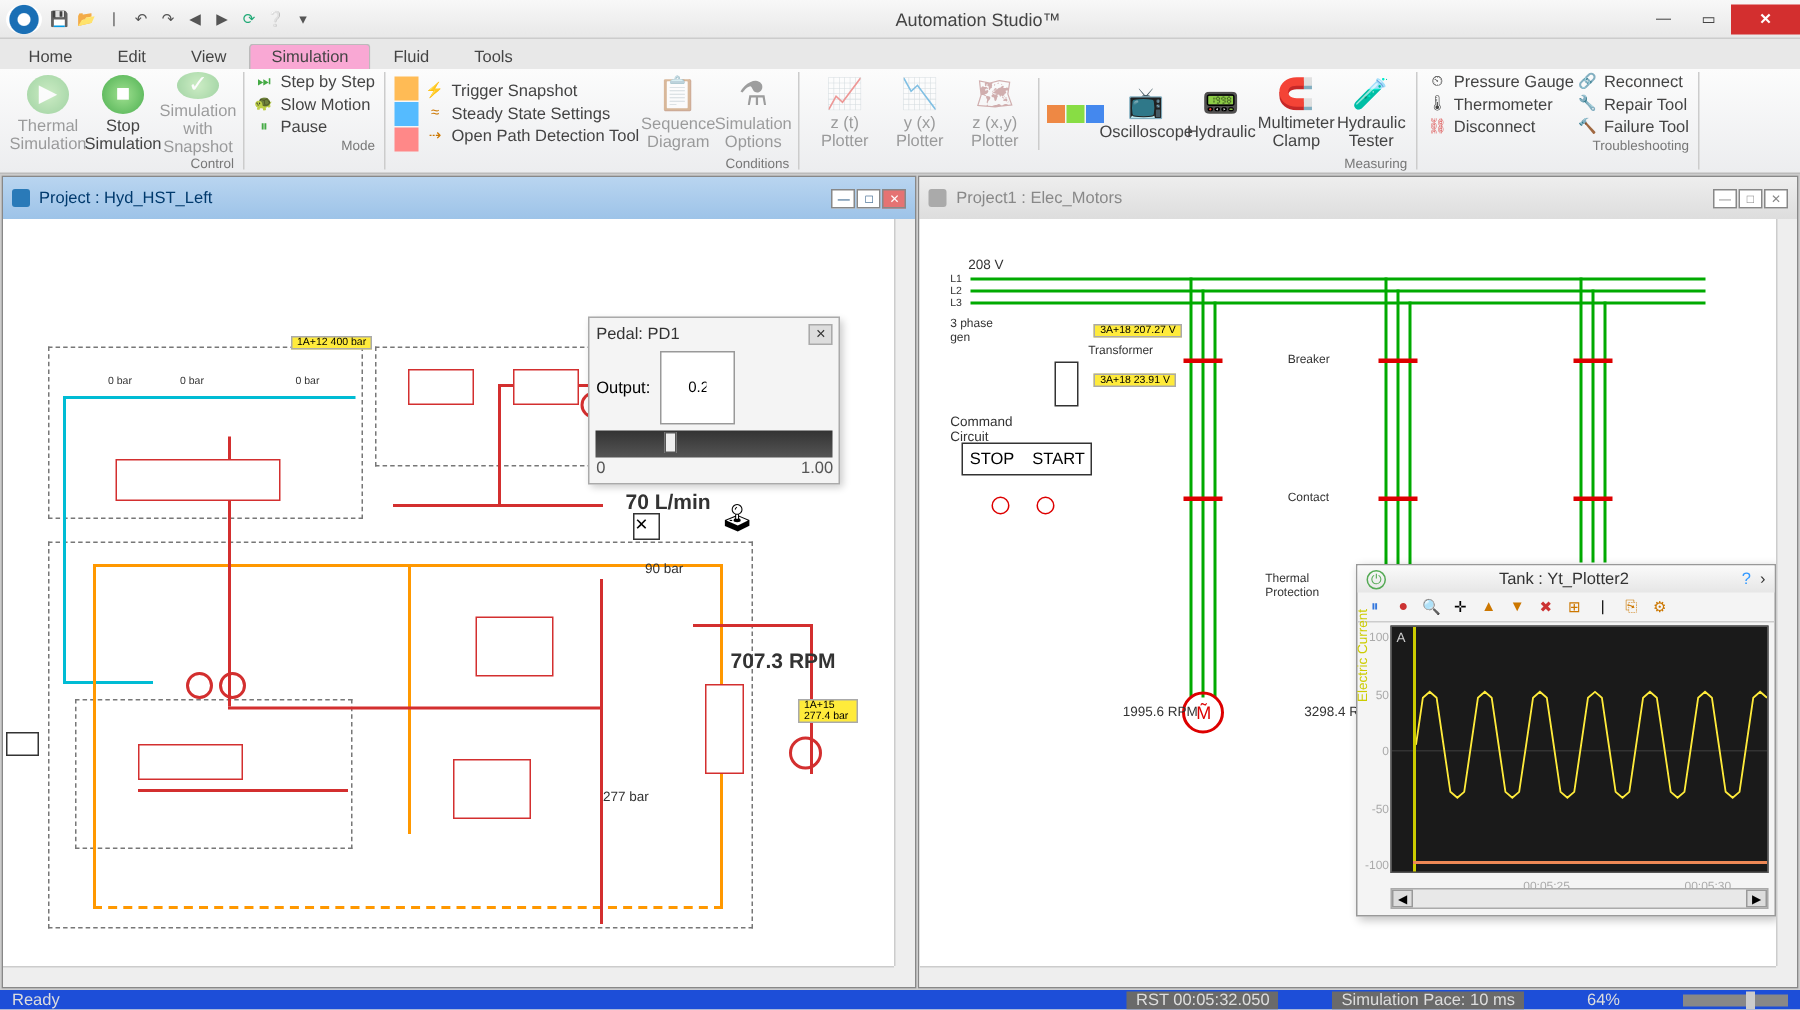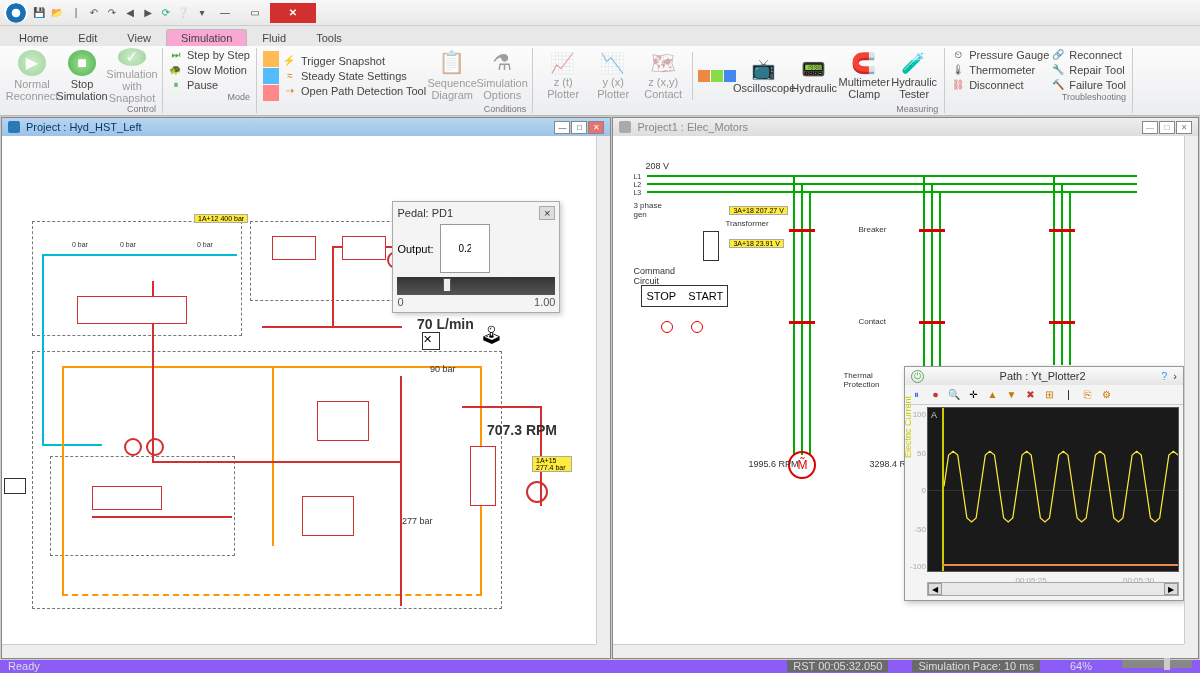--- a/index.html
+++ b/index.html
@@ -32,21 +32,21 @@
 .rcol{display:flex;flex-direction:column;gap:1px;justify-content:center}
 .rcol .rrow{display:flex;align-items:center;gap:4px;color:#444;font-size:9px;line-height:1}
 .rrow .sic{width:14px;height:14px;display:inline-flex;align-items:center;justify-content:center;font-size:10px}
 .ico-play{background:radial-gradient(circle,#9fe090,#4caf50);color:#fff}
 .ico-stop{background:radial-gradient(circle,#9fe090,#4caf50);color:#fff}
 .ico-sim{background:radial-gradient(circle,#9fe090,#4caf50);color:#fff}
 
 
 .workspace{position:absolute;top:116px;left:0;right:0;bottom:13px;display:flex;gap:1px;padding:1px;background:#ccc}
 .pane{background:#fff;flex:1;display:flex;flex-direction:column;border:1px solid #888;position:relative}
-.pane-title{height:18px;background:linear-gradient(#b9d5f0,#9dc3e8);display:flex;align-items:center;padding:0 6px;color:#003a6d;font-size:10px;gap:6px}
+.pane-title{height:28px;background:linear-gradient(#b9d5f0,#9dc3e8);display:flex;align-items:center;padding:0 6px;color:#003a6d;font-size:10px;gap:6px}
 .pane-title.inactive{background:linear-gradient(#eee,#ddd);color:#888}
 .pane-title .picon{width:12px;height:12px;background:#2a7ab8;border-radius:2px}
 .pane-title .wbtns{margin-left:auto;display:flex;gap:1px}
 .pane-title .wbtns span{width:16px;height:13px;background:#fff;border:1px solid #888;display:flex;align-items:center;justify-content:center;font-size:8px}
 .pane-title .wbtns span.cl{background:#e57373;color:#fff}
 .canvas{flex:1;background:#fff;position:relative;overflow:hidden}
 
 
 .hyd{position:absolute;left:30px;top:70px;width:540px;height:410px}
 .hyd .wire{position:absolute;background:#d32f2f}
@@ -83,21 +83,21 @@
 .chart{position:absolute;top:40px;left:22px;right:4px;bottom:28px;background:#1a1a1a;border:1px solid #555}
 .ylabel{position:absolute;left:3px;top:50%;transform:rotate(-90deg) translateX(50%);transform-origin:left center;color:#cc0;font-size:9px;white-space:nowrap}
 .ytick{position:absolute;left:-18px;color:#aaa;font-size:8px;width:16px;text-align:right}
 .xtick{position:absolute;bottom:-14px;color:#aaa;font-size:8px}
 .grid{position:absolute;background:#333}
 .scrollb{position:absolute;bottom:4px;left:22px;right:4px;height:14px;background:#e8e8e8;border:1px solid #aaa;display:flex}
 .scrollb .sbtn{width:14px;background:#ddd;border:1px solid #999;display:flex;align-items:center;justify-content:center;font-size:8px}
 .scrollb .strack{flex:1}
 
 
-.statusbar{position:absolute;bottom:0;left:0;right:0;height:13px;background:#8b5cf6;color:#ddd;display:flex;align-items:flex-start;font-size:9px;padding:0 8px;gap:24px}
+.statusbar{position:absolute;bottom:0;left:0;right:0;height:13px;background:#1d4ed8;color:#ddd;display:flex;align-items:center;font-size:9px;padding:0 8px;gap:36px}
 .statusbar .sfill{flex:1}
 .statusbar .sseg{padding:0 6px}
 
 .scroll-h{position:absolute;bottom:0;left:0;right:14px;height:14px;background:#eee;border-top:1px solid #ccc}
 .scroll-v{position:absolute;top:0;right:0;bottom:14px;width:14px;background:#eee;border-left:1px solid #ccc}
 .scroll-c{position:absolute;bottom:0;right:0;width:14px;height:14px;background:#eee}
 
 .txtlbl{position:absolute;font-size:9px;color:#333}
 .txtlbl.big{font-size:14px;font-weight:bold}
 </style>
@@ -111,20 +111,21 @@
     <span>📂</span>
     <span>|</span>
     <span>↶</span>
     <span>↷</span>
     <span>◀</span>
     <span>▶</span>
     <span style="color:#2a7">⟳</span>
     <span style="color:#29f">❔</span>
     <span>▾</span>
   </div>
+  <div class="title">Automation Studio™</div>
   <div class="winbtns">
     <span>—</span>
     <span>▭</span>
     <span class="close">✕</span>
   </div>
 </div>
 
 <div class="menutabs">
   <span>Home</span>
   <span>Edit</span>
@@ -132,21 +133,21 @@
   <span class="active">Simulation</span>
   <span>Fluid</span>
   <span>Tools</span>
 </div>
 
 <div class="ribbon">
   <div class="rgroup">
     <div class="items">
       <div class="rbtn big disabled">
           <div class="ico ico-play">▶</div>
-          <span>Normal Reconnect</span>
+          <span>Thermal Simulation</span>
         </div>
       <div class="rbtn big">
           <div class="ico ico-stop">■</div>
           <span>Stop Simulation</span>
         </div>
       <div class="rbtn big disabled">
           <div class="ico ico-sim">✓</div>
           <span>Simulation with Snapshot</span>
         </div>
     </div>
@@ -208,21 +209,21 @@
       <div class="rbtn big disabled">
           <span style="font-size:20px;color:#a66">📈</span>
           <span>z (t) Plotter</span>
         </div>
       <div class="rbtn big disabled">
           <span style="font-size:20px;color:#a66">📉</span>
           <span>y (x) Plotter</span>
         </div>
       <div class="rbtn big disabled">
           <span style="font-size:20px;color:#a66">🗺</span>
-          <span>z (x,y) Contact</span>
+          <span>z (x,y) Plotter</span>
         </div>
       <div style="width:1px;height:48px;background:#ccc;margin:0 3px"></div>
       <div style="display:flex;gap:1px;margin-right:2px">
         <span style="width:12px;height:12px;background:#e84;display:inline-block"></span>
         <span style="width:12px;height:12px;background:#8d4;display:inline-block"></span>
         <span style="width:12px;height:12px;background:#48e;display:inline-block"></span>
       </div>
       <div class="rbtn big">
           <span style="font-size:20px">📺</span>
           <span>Oscilloscope</span>
@@ -430,21 +431,21 @@
         <div class="txtlbl" style="left:115px;top:298px">1995.6 RPM</div>
         <div class="txtlbl" style="left:236px;top:298px">3298.4 RPM</div>
 
         <div style="position:absolute;left:28px;top:160px;width:12px;height:12px;border:1.5px solid #d00;border-radius:50%"></div>
         <div style="position:absolute;left:58px;top:160px;width:12px;height:12px;border:1.5px solid #d00;border-radius:50%"></div>
       </div>
 
       <div class="plotter">
         <div class="pth">
           <span class="pwr">⏻</span>
-          <span style="flex:1;text-align:center">Path : Yt_Plotter2</span>
+          <span style="flex:1;text-align:center">Tank : Yt_Plotter2</span>
           <span style="color:#39f">?</span>
           <span>›</span>
         </div>
         <div class="ptb">
           <span style="color:#37d">⏸</span>
           <span style="color:#c33">⏺</span>
           <span>🔍</span>
           <span>✛</span>
           <span style="color:#c70">▲</span>
           <span style="color:#c70">▼</span>

